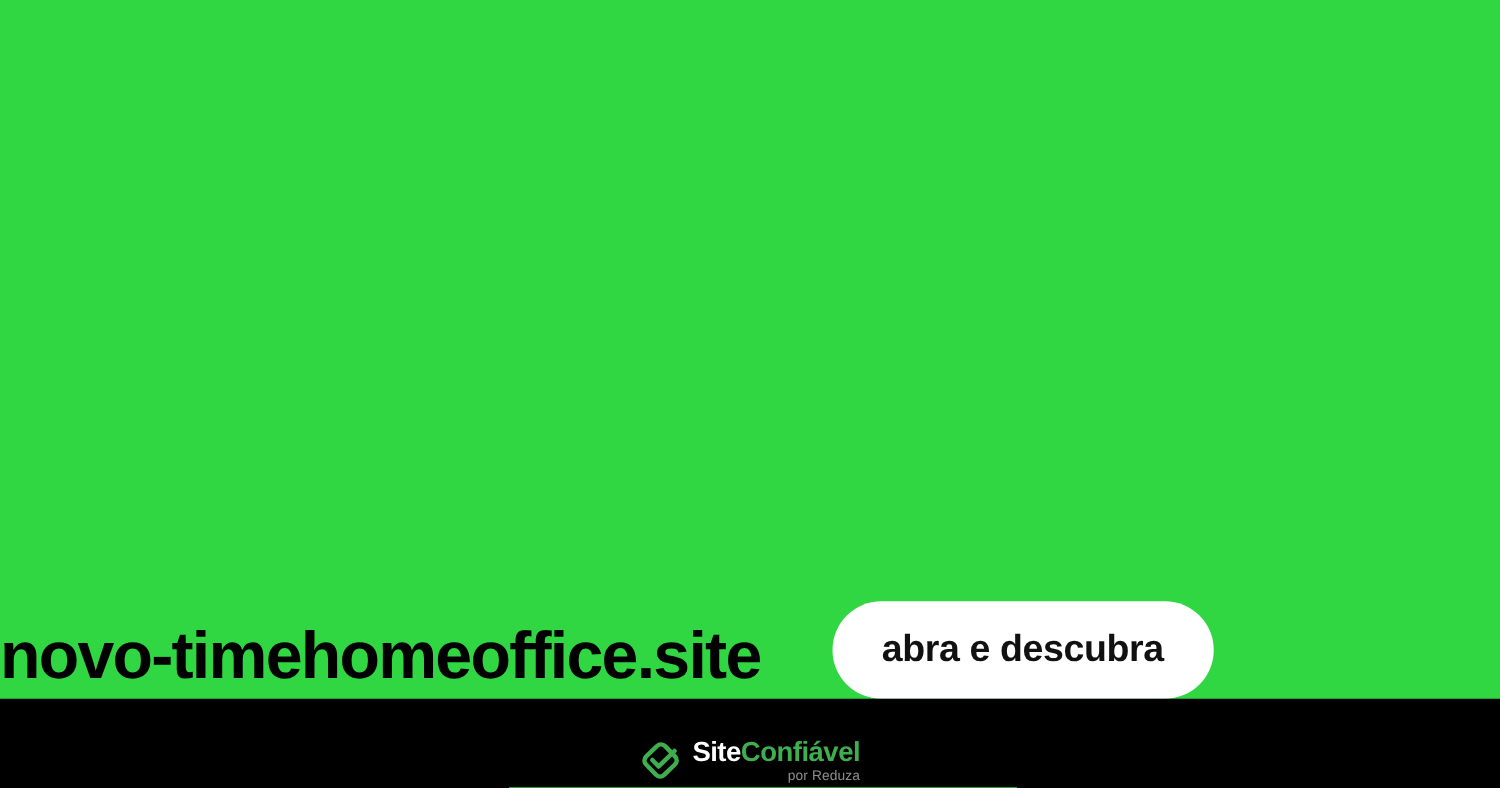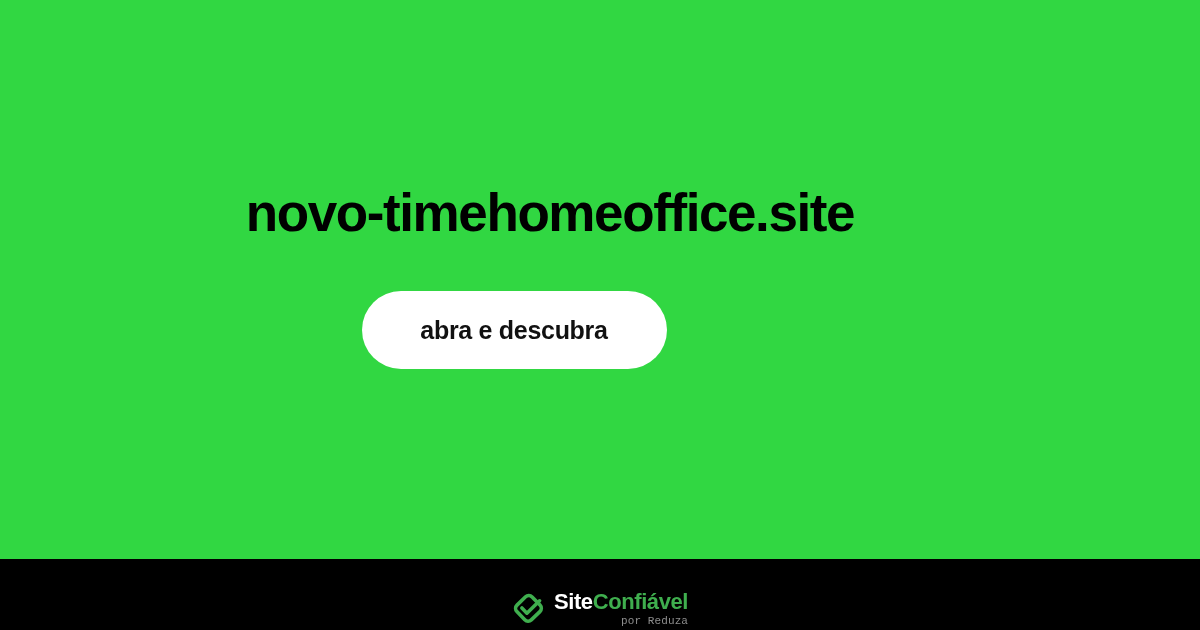--- a/index.html
+++ b/index.html
@@ -25,22 +25,22 @@
   }
 
   
   .hero {
     position: absolute;
     left: 0;
     top: 0;
     width: 1028px;
     height: 559px;
     display: flex;
-    flex-direction: column;
-    align-items: flex-start;
+    flex-direction: row;
+    align-items: flex-end;
     justify-content: flex-start;
   }
 
   .headline {
     width: 1100px;
     margin-top: 178px;
     text-align: center;
     color: #000000;
     font-family: "Liberation Sans", sans-serif;
     font-weight: 700;
@@ -67,21 +67,21 @@
     align-items: center;
     justify-content: center;
     width: 305px;
     height: 78px;
     background: #ffffff;
     border: none;
     border-radius: 39px;
     color: #111111;
     font-family: "Liberation Sans", sans-serif;
     font-weight: 700;
-    font-size: 25px;
+    font-size: 30px;
     letter-spacing: -0.3px;
     cursor: pointer;
   }
 
   
   .footer {
     position: absolute;
     left: 0;
     top: 559px;
     width: 1200px;
@@ -120,21 +120,21 @@
     font-size: 22px;
     letter-spacing: -0.4px;
     white-space: nowrap;
   }
 
   .brand-word-site { color: #ffffff; }
   .brand-word-confiavel { color: #3fae4e; }
 
   .brand-sub {
     margin-top: 3px;
-    font-family: Liberation Mono, monospace;
+    font-family: Liberation Sans, sans-serif;
     font-weight: 400;
     font-size: 11px;
     color: #8e8e8e;
     letter-spacing: 0.1px;
     white-space: nowrap;
   }
 </style>
 </head>
 <body>
 

